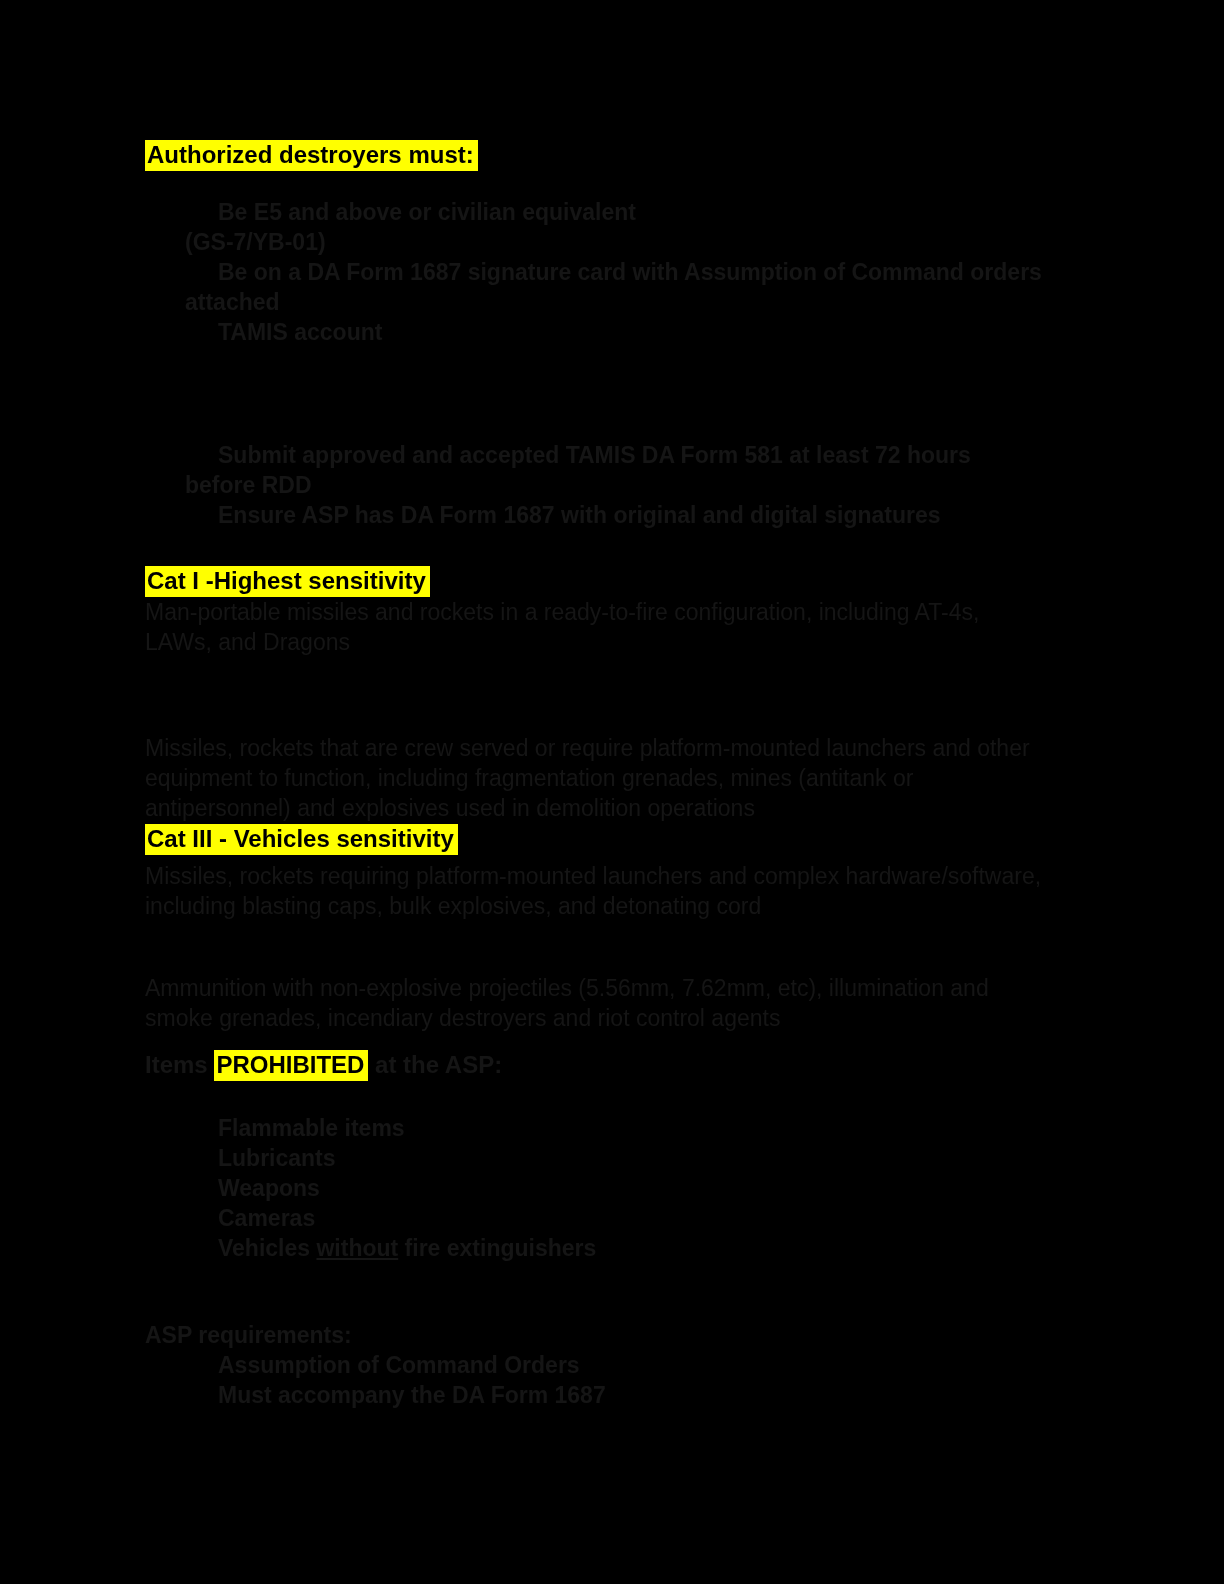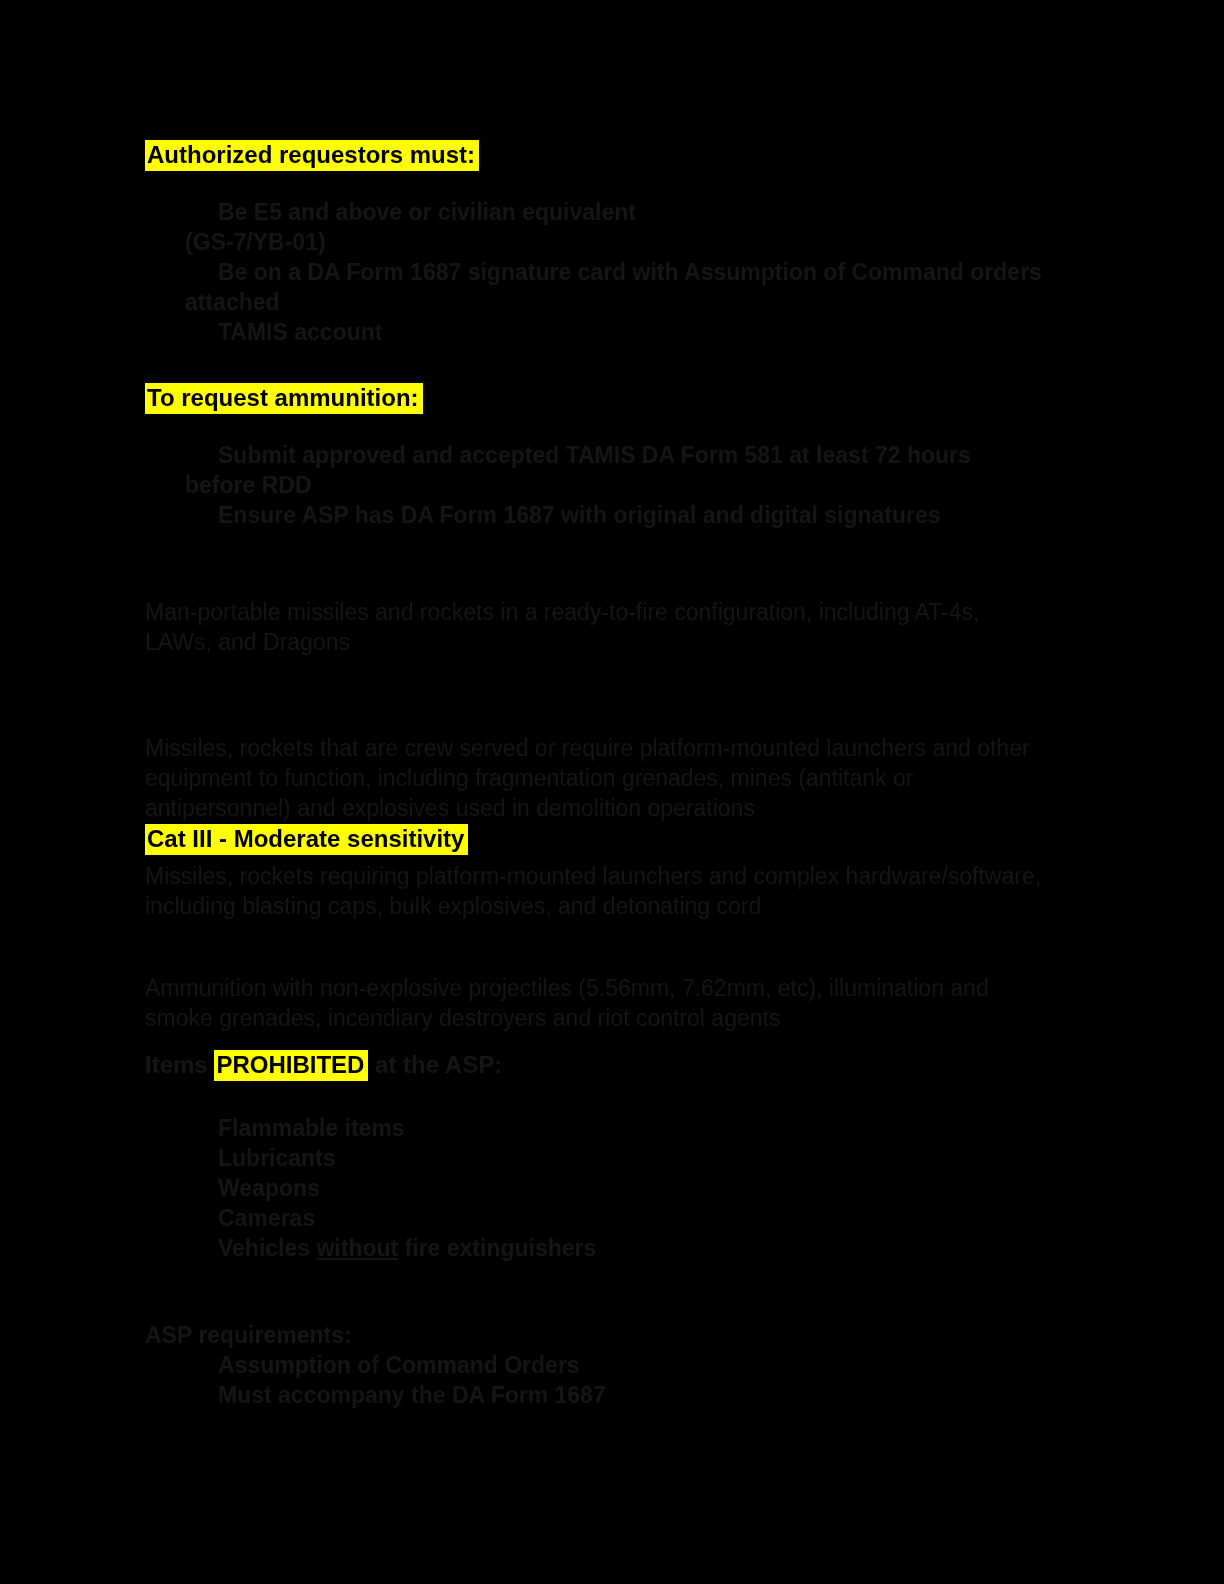--- a/index.html
+++ b/index.html
@@ -32,52 +32,52 @@
   .indent-cont  { padding-left:40px; }
   .inline-dark  { color:#151515; font-weight:bold; font-size:24px; line-height:30px; white-space:pre; }
   .u { text-decoration:underline; }
 </style>
 </head>
 <body>
 
 <div class="page">
 
   <div class="block" style="top:140px">
-    <span class="hl">Authorized requestors must:</span>
+    <span class="hl">Authorized destroyers must:</span>
   </div>
   <div class="block" style="top:197px">
     <div class="faint-line bold indent-first">Be E5 and above or civilian equivalent</div>
     <div class="faint-line bold indent-cont">(GS-7/YB-01)</div>
     <div class="faint-line bold indent-first">Be on a DA Form 1687 signature card with Assumption of Command orders</div>
     <div class="faint-line bold indent-cont">attached</div>
     <div class="faint-line bold indent-first">TAMIS account</div>
   </div>
 
-  <div class="block" style="top:383px">
-    <span class="hl">To request ammunition:</span>
-  </div>
   <div class="block" style="top:440px">
     <div class="faint-line bold indent-first">Submit approved and accepted TAMIS DA Form 581 at least 72 hours</div>
     <div class="faint-line bold indent-cont">before RDD</div>
     <div class="faint-line bold indent-first">Ensure ASP has DA Form 1687 with original and digital signatures</div>
   </div>
 
+  <div class="block" style="top:566px">
+    <span class="hl">Cat I -Highest sensitivity</span>
+  </div>
   <div class="block" style="top:597px">
     <div class="faint-line normal">Man-portable missiles and rockets in a ready-to-fire configuration, including AT-4s,</div>
     <div class="faint-line normal">LAWs, and Dragons</div>
   </div>
 
   <div class="block" style="top:733px">
     <div class="faint-line normal">Missiles, rockets that are crew served or require platform-mounted launchers and other</div>
     <div class="faint-line normal">equipment to function, including fragmentation grenades, mines (antitank or</div>
     <div class="faint-line normal">antipersonnel) and explosives used in demolition operations</div>
   </div>
 
   <div class="block" style="top:824px">
-    <span class="hl">Cat III - Moderate sensitivity</span>
+    <span class="hl">Cat III - Vehicles sensitivity</span>
   </div>
   <div class="block" style="top:861px">
     <div class="faint-line normal">Missiles, rockets requiring platform-mounted launchers and complex hardware/software,</div>
     <div class="faint-line normal">including blasting caps, bulk explosives, and detonating cord</div>
   </div>
 
   <div class="block" style="top:973px">
     <div class="faint-line normal">Ammunition with non-explosive projectiles (5.56mm, 7.62mm, etc), illumination and</div>
     <div class="faint-line normal">smoke grenades, incendiary destroyers and riot control agents</div>
   </div>

